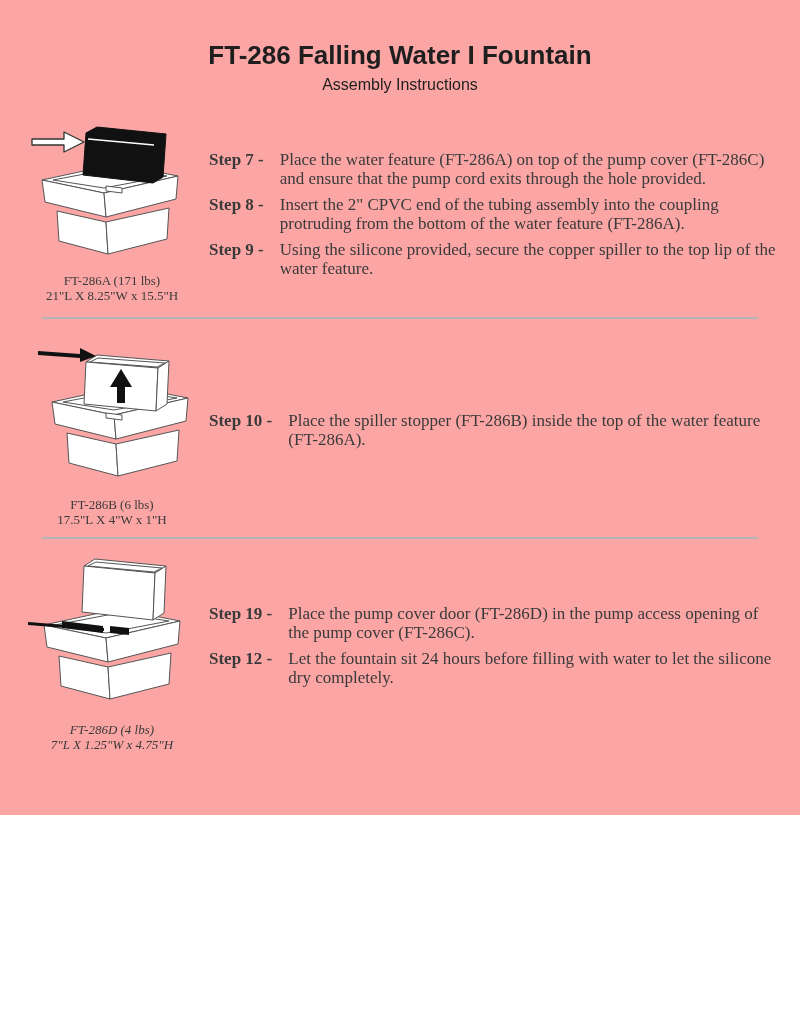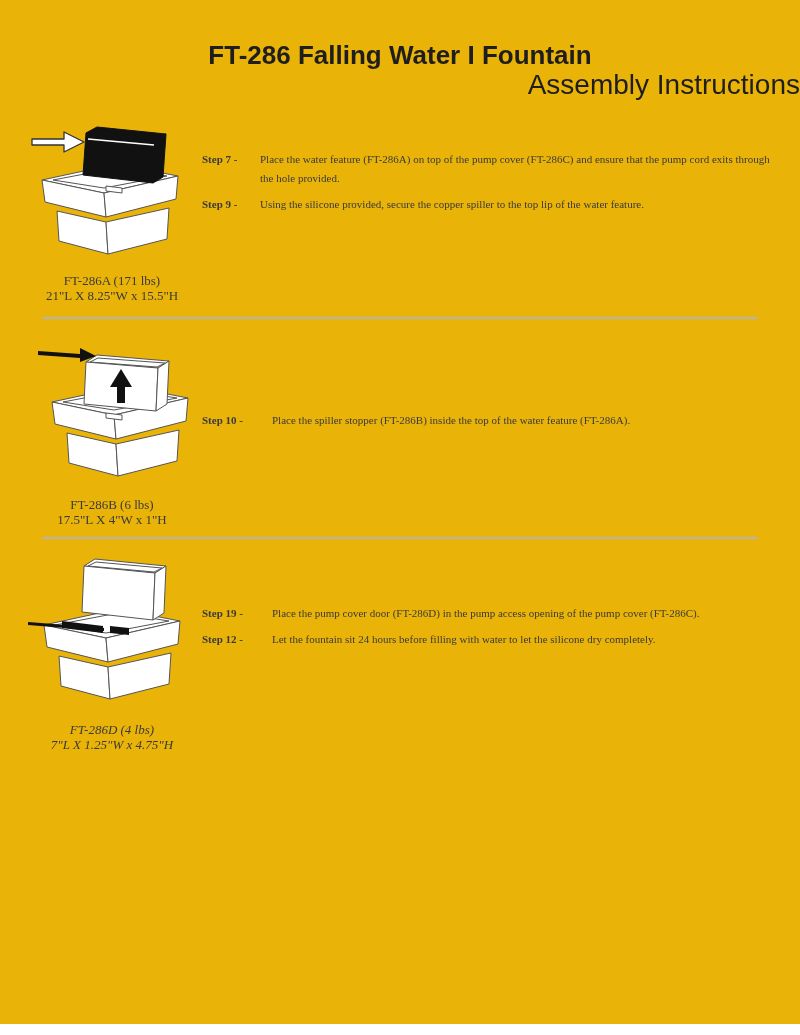--- a/index.html
+++ b/index.html
@@ -1,62 +1,62 @@
 <!DOCTYPE html>
 <html><head>
 <meta charset="utf-8">
 <style>
   html, body { margin: 0; padding: 0; background: #ffffff; }
   .page {
     position: relative;
     width: 800px;
-    height: 1024px;
-    background: #eab308;
+    height: 815px;
+    background: #fca5a5;
     font-family: "Liberation Serif", serif;
     color: #3a3a3a;
     overflow: hidden;
   }
   .doc-title {
     position: absolute;
     left: 0; top: 40px;
     width: 100%;
     text-align: center;
     font-family: "Liberation Sans", sans-serif;
     font-weight: bold;
     font-size: 26px;
     line-height: 30px;
     color: #1e1e1e;
   }
   .doc-subtitle {
     position: absolute;
     left: 0; top: 71px;
     width: 100%;
-    text-align: right;
+    text-align: center;
     font-family: "Liberation Sans", sans-serif;
     font-weight: normal;
-    font-size: 28px;
+    font-size: 16px;
     line-height: 28px;
     color: #1e1e1e;
   }
   .figure { position: absolute; }
   .caption {
     position: absolute;
     left: 28px;
     width: 168px;
     text-align: center;
     font-size: 13px;
     line-height: 15px;
     color: #3a3a3a;
     margin-top: 10px;
   }
   .steps {
     position: absolute;
-    left: 202px;
+    left: 209px;
     width: 568px;
-    font-size: 11px;
+    font-size: 17px;
     line-height: 19px;
   }
   .step { display: flex; margin-bottom: 7px; }
   .step-label { font-weight: bold; white-space: nowrap; }
   .label-short { flex: 0 0 42px; }
   .label-long  { flex: 0 0 54px; }
   .step-text { flex: 1; margin-left: 16px; }
   .divider {
     position: absolute;
     left: 42px;
@@ -99,20 +99,24 @@
     </svg>
   </div>
   <div class="caption" style="top:263px;">
     <div>FT-286A (171 lbs)</div>
     <div>21"L X 8.25"W x 15.5"H</div>
   </div>
   <div class="steps" style="top:150px;">
     <div class="step">
       <span class="step-label label-short">Step 7 -</span>
       <span class="step-text">Place the water feature (FT-286A) on top of the pump cover (FT-286C) and ensure that the pump cord exits through the hole provided.</span>
+    </div>
+    <div class="step">
+      <span class="step-label label-short">Step 8 -</span>
+      <span class="step-text">Insert the 2" CPVC end of the tubing assembly into the coupling protruding from the bottom of the water feature (FT-286A).</span>
     </div>
     <div class="step">
       <span class="step-label label-short">Step 9 -</span>
       <span class="step-text">Using the silicone provided, secure the copper spiller to the top lip of the water feature.</span>
     </div>
   </div>
 
   <div class="divider" style="top:317px;"></div>
 
   <div class="figure" style="left:38px; top:337px;">

